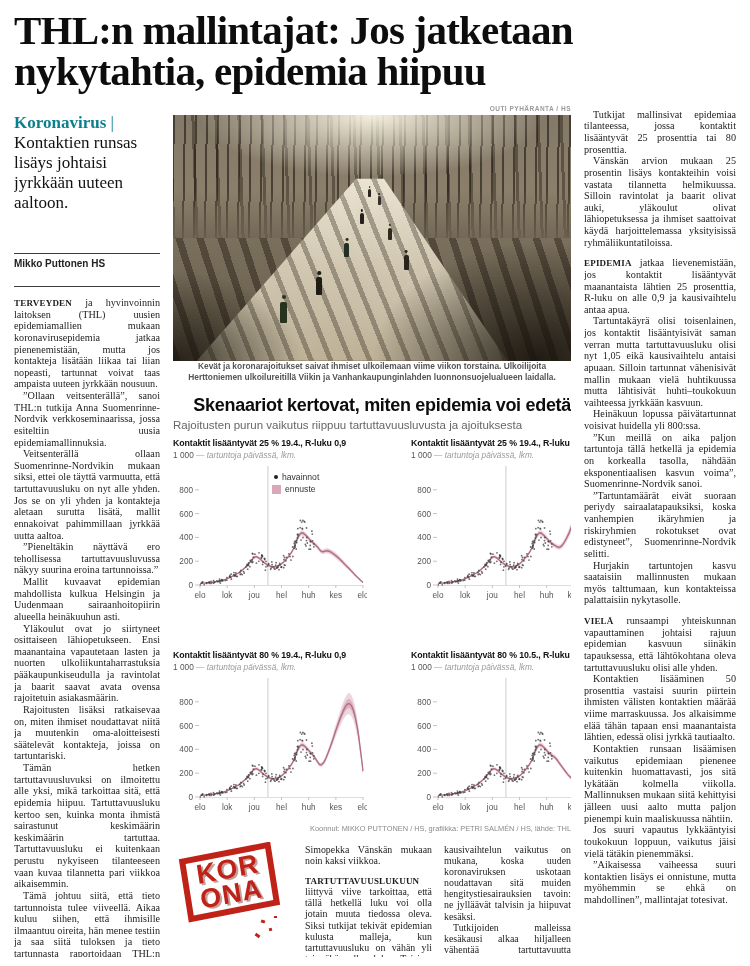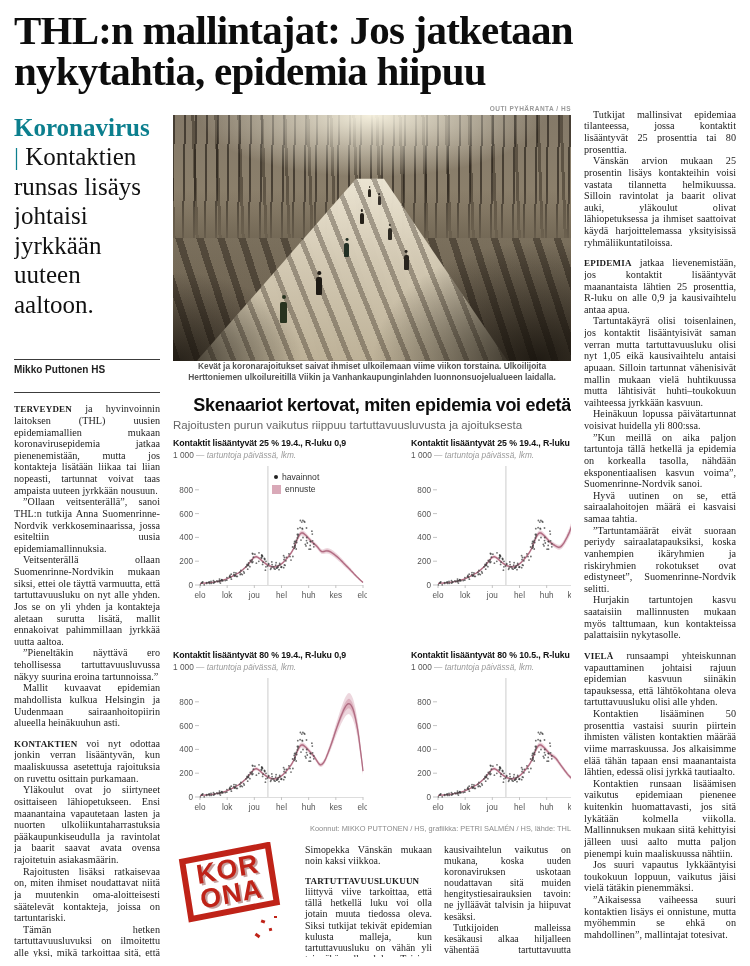--- a/index.html
+++ b/index.html
@@ -9,21 +9,21 @@
 
   
   .headline{font-family:"Liberation Serif",serif;font-weight:700;font-size:41px;
             line-height:1.01;letter-spacing:-0.8px;margin:2px 0 12px;color:#0d0d0d;}
   .headline span{display:block;}
 
   .columns{display:grid;grid-template-columns:146px 398px 152px;column-gap:13px;
            height:852px;overflow:hidden;}
 
   
-  .kicker{font-size:25px;line-height:1.18;margin-top:8px;}
+  .kicker{font-size:17px;line-height:1.18;margin-top:8px;}
   .kicker .klabel{color:#0c7f8e;font-weight:700;}
   .kicker .ksep{color:#0c7f8e;font-weight:400;}
   .byline{margin-top:40px;border-top:1px solid #3c3c3c;border-bottom:1px solid #3c3c3c;
           padding:4px 0 17px;font:700 10px "Liberation Sans",sans-serif;color:#222;}
   .body-text{margin-top:10px;font-size:10.2px;line-height:1.14;text-align:justify;color:#1c1c1c;}
   .body-text p{margin:0;text-indent:9px;}
   .body-text p.noindent{text-indent:0;}
   .body-text p.space{margin-top:9px;text-indent:0;}
   .lead{font-weight:700;font-size:9px;letter-spacing:.2px;}
 
@@ -100,21 +100,20 @@
         <span class="ksep">|</span>
         <span>Kontaktien runsas lisäys johtaisi jyrkkään uuteen aaltoon.</span>
       </div>
       <div class="byline">Mikko Puttonen HS</div>
       <div class="body-text">
           <p class="noindent"><span class="lead">TERVEYDEN</span> ja hyvinvoinnin laitoksen (THL) uusien epidemiamallien mukaan koronavirusepidemia jatkaa pienenemistään, mutta jos kontakteja lisätään liikaa tai liian nopeasti, tartunnat voivat taas ampaista uuteen jyrkkään nousuun.</p>
           <p>”Ollaan veitsenterällä”, sanoi THL:n tutkija Anna Suomenrinne-Nordvik verkkoseminaarissa, jossa esiteltiin uusia epidemiamallinnuksia.</p>
           <p>Veitsenterällä ollaan Suomenrinne-Nordvikin mukaan siksi, ettei ole täyttä varmuutta, että tartuttavuusluku on nyt alle yhden. Jos se on yli yhden ja kontakteja aletaan surutta lisätä, mallit ennakoivat pahimmillaan jyrkkää uutta aaltoa.</p>
           <p>”Pieneltäkin näyttävä ero tehollisessa tartuttavuusluvussa näkyy suurina eroina tartunnoissa.”</p>
           <p>Mallit kuvaavat epidemian mahdollista kulkua Helsingin ja Uudenmaan sairaanhoitopiirin alueella heinäkuuhun asti.</p>
-          <p class="space"><span class="lead">KONTAKTIEN</span> voi nyt odottaa jonkin verran lisääntyvän, kun maaliskuussa asetettuja rajoituksia on ruvettu osittain purkamaan.</p>
           <p>Yläkoulut ovat jo siirtyneet osittaiseen lähiopetukseen. Ensi maanantaina vapautetaan lasten ja nuorten ulkoliikuntaharrastuksia pääkaupunkiseudulla ja ravintolat ja baarit saavat avata ovensa rajoitetuin asiakasmäärin.</p>
           <p>Rajoitusten lisäksi ratkaisevaa on, miten ihmiset noudattavat niitä ja muutenkin oma-aloitteisesti säätelevät kontakteja, joissa on tartuntariski.</p>
           <p>Tämän hetken tartuttavuusluvuksi on ilmoitettu alle yksi, mikä tarkoittaa sitä, että epidemia hiipuu. Tartuttavuusluku kertoo sen, kuinka monta ihmistä sairastunut keskimäärin keskimäärin tartuttaa. Tartuttavuusluku ei kuitenkaan perustu nykyiseen tilanteeseen vaan kuvaa tilannetta pari viikkoa aikaisemmin.</p>
           <p>Tämä johtuu siitä, että tieto tartunnoista tulee viiveellä. Aikaa kuluu siihen, että ihmisille ilmaantuu oireita, hän menee testiin ja saa siitä tuloksen ja tieto tartunnasta raportoidaan THL:n tietokantaan. Tähän kaikkeen menee THL:n erikoistutkijan</p>
         </div>
     </div>
 
     <div class="col-inner">
       <div class="photo-credit">OUTI PYHÄRANTA / HS</div>
 
@@ -966,21 +965,20 @@
     </div>
 
     <div class="col-inner right-col">
       <div class="body-text">
           <p>Tutkijat mallinsivat epidemiaa tilanteessa, jossa kontaktit lisääntyvät 25 prosenttia tai 80 prosenttia.</p>
           <p>Vänskän arvion mukaan 25 prosentin lisäys kontakteihin voisi vastata tilannetta helmikuussa. Silloin ravintolat ja baarit olivat auki, yläkoulut olivat lähiopetuksessa ja ihmiset saattoivat käydä harjoittelemassa yksityisissä ryhmäliikuntatiloissa.</p>
           <p class="space"><span class="lead">EPIDEMIA</span> jatkaa lievenemistään, jos kontaktit lisääntyvät maanantaista lähtien 25 prosenttia, R-luku on alle 0,9 ja kausivaihtelu antaa apua.</p>
           <p>Tartuntakäyrä olisi toisenlainen, jos kontaktit lisääntyisivät saman verran mutta tartuttavuusluku olisi nyt 1,05 eikä kausivaihtelu antaisi apuaan. Silloin tartunnat vähenisivät mallin mukaan vielä huhtikuussa mutta lähtisivät huhti–toukokuun vaihteessa jyrkkään kasvuun.</p>
           <p>Heinäkuun lopussa päivätartunnat voisivat huidella yli 800:ssa.</p>
           <p>”Kun meillä on aika paljon tartuntoja tällä hetkellä ja epidemia on korkealla tasolla, nähdään eksponentiaalisen kasvun voima”, Suomenrinne-Nordvik sanoi.</p>
-          <p>Hyvä uutinen on se, että sairaalahoitojen määrä ei kasvaisi samaa tahtia.</p>
           <p>”Tartuntamäärät eivät suoraan periydy sairaalatapauksiksi, koska vanhempien ikäryhmien ja riskiryhmien rokotukset ovat edistyneet”, Suomenrinne-Nordvik selitti.</p>
           <p>Hurjakin tartuntojen kasvu saataisiin mallinnusten mukaan myös talttumaan, kun kontakteissa palattaisiin nykytasolle.</p>
           <p class="space"><span class="lead">VIELÄ</span> runsaampi yhteiskunnan vapauttaminen johtaisi rajuun epidemian kasvuun siinäkin tapauksessa, että lähtökohtana oleva tartuttavuusluku olisi alle yhden.</p>
           <p>Kontaktien lisääminen 50 prosenttia vastaisi suurin piirtein ihmisten välisten kontaktien määrää viime marraskuussa. Jos alkaisimme elää tähän tapaan ensi maanantaista lähtien, edessä olisi jyrkkä tautiaalto.</p>
           <p>Kontaktien runsaan lisäämisen vaikutus epidemiaan pienenee kuitenkin huomattavasti, jos sitä lykätään kolmella viikolla. Mallinnuksen mukaan siitä kehittyisi jälleen uusi aalto mutta paljon pienempi kuin maaliskuussa nähtiin.</p>
           <p>Jos suuri vapautus lykkääntyisi toukokuun loppuun, vaikutus jäisi vielä tätäkin pienemmäksi.</p>
           <p>”Aikaisessa vaiheessa suuri kontaktien lisäys ei onnistune, mutta myöhemmin se ehkä on mahdollinen”, mallintajat totesivat.</p>
         </div>
     </div>
 

